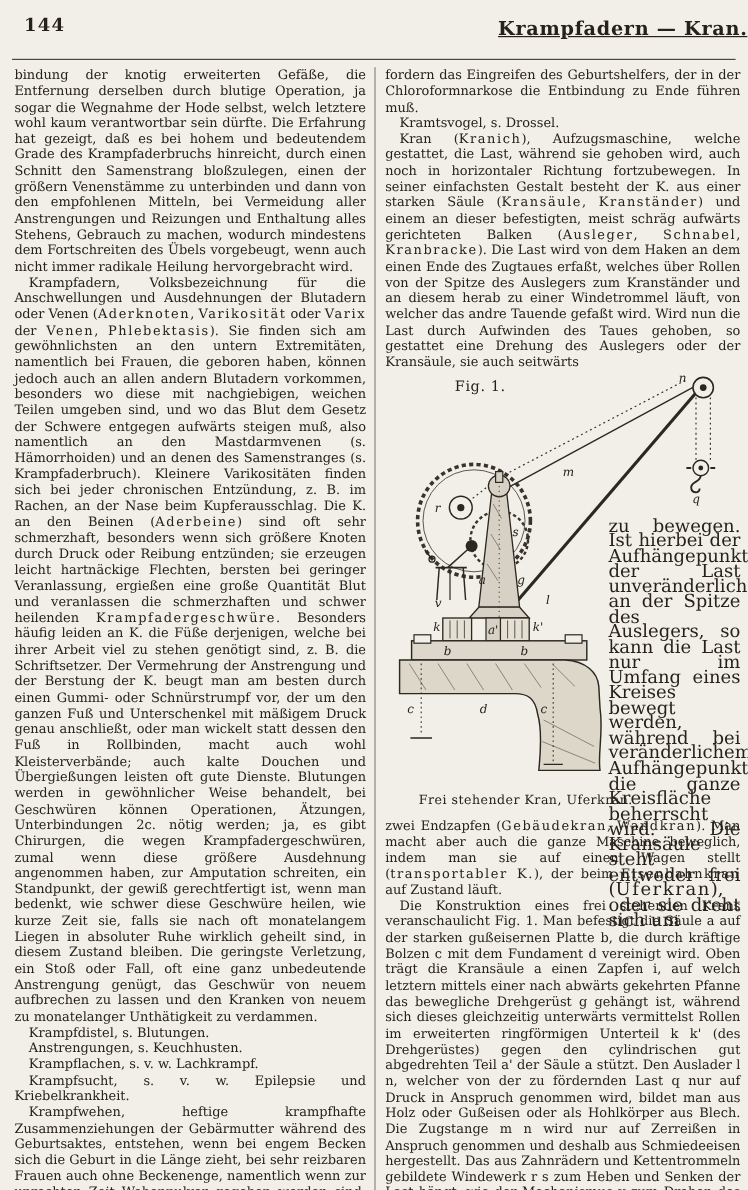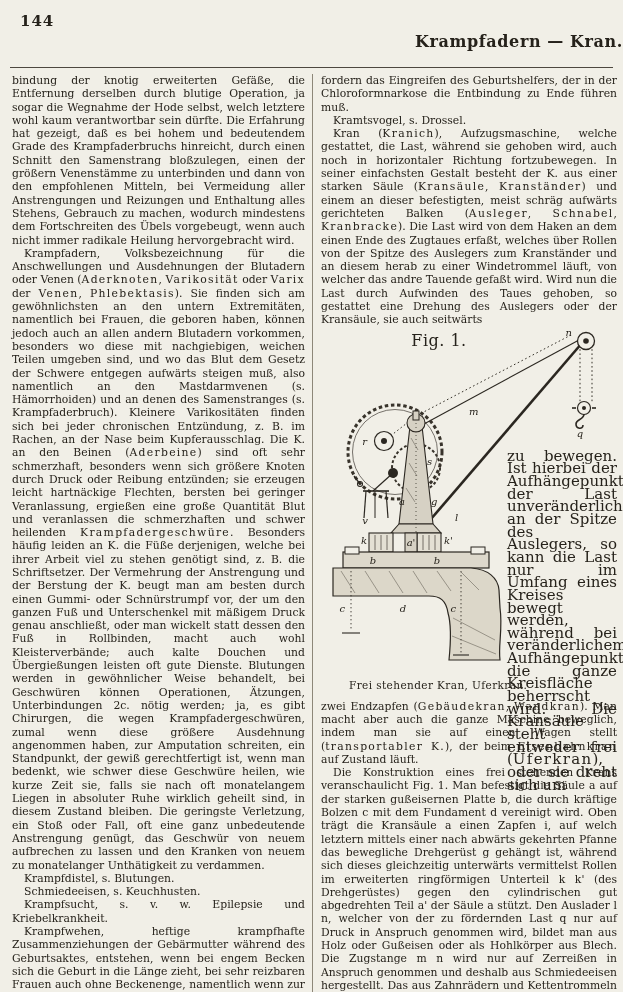--- a/index.html
+++ b/index.html
@@ -2,34 +2,34 @@
 <html><head>
 <meta charset="utf-8">
 <style>
   html,body{margin:0;padding:0;}
   body{
     width:623px;height:992px;overflow:hidden;
     background:#f1efe7;
     color:#26221b;
     font-family:"DejaVu Serif", serif;
   }
-  .page-header{position:relative;height:32px;padding-top:32px;}
+  .page-header{position:relative;height:32px;padding-top:14px;text-decoration:underline;}
   .page-number{position:absolute;left:20px;top:12px;font-size:15px;font-weight:bold;letter-spacing:1px;}
   .page-title{text-align:right;font-size:16px;font-weight:bold;letter-spacing:0.6px;}
   .header-rule{border:none;border-top:1.4px solid #4d4840;margin:3px 10px 0 10px;}
   .cols{display:flex;padding:6px 6px 0 12px;}
   .col{font-size:10.8px;line-height:13.3px;text-align:justify;}
   .col-left{width:293px;padding-right:7px;border-right:1px solid #8d8779;}
   .col-right{width:296px;padding-left:8px;}
   p.para{margin:0;}
   p.para.ind{text-indent:12px;}
   .hw{font-weight:normal;}
   .sp{letter-spacing:1.3px;}
   .fig-wrap{position:relative;height:372px;margin-top:1px;}
-  .fig-label{position:absolute;top:6px;left:58px;width:120px;text-align:center;font-size:16px;letter-spacing:0.5px;}
+  .fig-label{position:absolute;top:6px;left:58px;width:120px;text-align:left;font-size:12px;letter-spacing:0.5px;}
   .fig-svg{position:absolute;top:0;left:0;}
   .fig-side{position:absolute;top:122px;right:0;width:110px;font-size:15px;line-height:12.65px;text-align:justify;}
   .fig-caption{position:absolute;top:351px;left:10px;font-size:10.5px;letter-spacing:0.4px;white-space:nowrap;margin-left:18px;}
   .fig-letter{font-family:"DejaVu Serif",serif;font-style:italic;font-size:10px;fill:#26221b;}
   svg line,svg path,svg circle,svg rect,svg polyline{vector-effect:none;}
 </style>
 </head>
 <body>
 
 <div class="page-header">
@@ -37,21 +37,22 @@
   <div class="page-title">Krampfadern — Kran.</div>
 </div>
 <hr class="header-rule">
 
 <div class="cols">
 
   <div class="col col-left">
       <p class="para"><span>bindung der knotig erweiterten Gefäße, die Entfernung derselben durch blutige Operation, ja sogar die Wegnahme der Hode selbst, welch letztere wohl kaum verantwortbar sein dürfte. Die Erfahrung hat gezeigt, daß es bei hohem und bedeutendem Grade des Krampfaderbruchs hinreicht, durch einen Schnitt den Samenstrang bloßzulegen, einen der größern Venenstämme zu unterbinden und dann von den empfohlenen Mitteln, bei Vermeidung aller Anstrengungen und Reizungen und Enthaltung alles Stehens, Gebrauch zu machen, wodurch mindestens dem Fortschreiten des Übels vorgebeugt, wenn auch nicht immer radikale Heilung hervorgebracht wird.</span></p>
       <p class="para ind"><span class="hw">Krampfadern,</span><span> Volksbezeichnung für die Anschwellungen und Ausdehnungen der Blutadern oder Venen (</span><span class="sp">Aderknoten</span><span>, </span><span class="sp">Varikosität</span><span> oder </span><span class="sp">Varix</span><span> der </span><span class="sp">Venen</span><span>, </span><span class="sp">Phlebektasis</span><span>). Sie finden sich am gewöhnlichsten an den untern Extremitäten, namentlich bei Frauen, die geboren haben, können jedoch auch an allen andern Blutadern vorkommen, besonders wo diese mit nachgiebigen, weichen Teilen umgeben sind, und wo das Blut dem Gesetz der Schwere entgegen aufwärts steigen muß, also namentlich an den Mastdarmvenen (s. Hämorrhoiden) und an denen des Samenstranges (s. Krampfaderbruch). Kleinere Varikositäten finden sich bei jeder chronischen Entzündung, z. B. im Rachen, an der Nase beim Kupferausschlag. Die K. an den Beinen (</span><span class="sp">Aderbeine</span><span>) sind oft sehr schmerzhaft, besonders wenn sich größere Knoten durch Druck oder Reibung entzünden; sie erzeugen leicht hartnäckige Flechten, bersten bei geringer Veranlassung, ergießen eine große Quantität Blut und veranlassen die schmerzhaften und schwer heilenden </span><span class="sp">Krampfadergeschwüre</span><span>. Besonders häufig leiden an K. die Füße derjenigen, welche bei ihrer Arbeit viel zu stehen genötigt sind, z. B. die Schriftsetzer. Der Vermehrung der Anstrengung und der Berstung der K. beugt man am besten durch einen Gummi- oder Schnürstrumpf vor, der um den ganzen Fuß und Unterschenkel mit mäßigem Druck genau anschließt, oder man wickelt statt dessen den Fuß in Rollbinden, macht auch wohl Kleisterverbände; auch kalte Douchen und Übergießungen leisten oft gute Dienste. Blutungen werden in gewöhnlicher Weise behandelt, bei Geschwüren können Operationen, Ätzungen, Unterbindungen 2c. nötig werden; ja, es gibt Chirurgen, die wegen Krampfadergeschwüren, zumal wenn diese größere Ausdehnung angenommen haben, zur Amputation schreiten, ein Standpunkt, der gewiß gerechtfertigt ist, wenn man bedenkt, wie schwer diese Geschwüre heilen, wie kurze Zeit sie, falls sie nach oft monatelangem Liegen in absoluter Ruhe wirklich geheilt sind, in diesem Zustand bleiben. Die geringste Verletzung, ein Stoß oder Fall, oft eine ganz unbedeutende Anstrengung genügt, das Geschwür von neuem aufbrechen zu lassen und den Kranken von neuem zu monatelanger Unthätigkeit zu verdammen.</span></p>
       <p class="para ind"><span class="hw">Krampfdistel,</span><span> s. Blutungen.</span></p>
-      <p class="para ind"><span class="hw">Schmiedeeisen,</span><span> s. Keuchhusten.</span></p>
+      <p class="para ind"><span class="hw">Anstrengungen,</span><span> s. Keuchhusten.</span></p>
+      <p class="para ind"><span class="hw">Krampflachen,</span><span> s. v. w. Lachkrampf.</span></p>
       <p class="para ind"><span class="hw">Krampfsucht,</span><span> s. v. w. Epilepsie und Kriebelkrankheit.</span></p>
       <p class="para ind"><span class="hw">Krampfwehen,</span><span> heftige krampfhafte Zusammenziehungen der Gebärmutter während des Geburtsaktes, entstehen, wenn bei engem Becken sich die Geburt in die Länge zieht, bei sehr reizbaren Frauen auch ohne Beckenenge, namentlich wenn zur unrechten Zeit Wehenpulver gegeben worden sind. Die K. er-</span></p>
     </div>
 
   <div class="col col-right">
     <div>
         <p class="para"><span>fordern das Eingreifen des Geburtshelfers, der in der Chloroformnarkose die Entbindung zu Ende führen muß.</span></p>
         <p class="para ind"><span class="hw">Kramtsvogel,</span><span> s. Drossel.</span></p>
         <p class="para ind"><span class="hw">Kran</span><span> (</span><span class="sp">Kranich</span><span>), Aufzugsmaschine, welche gestattet, die Last, während sie gehoben wird, auch noch in horizontaler Richtung fortzubewegen. In seiner einfachsten Gestalt besteht der K. aus einer starken Säule (</span><span class="sp">Kransäule</span><span>, </span><span class="sp">Kranständer</span><span>) und einem an dieser befestigten, meist schräg aufwärts gerichteten Balken (</span><span class="sp">Ausleger</span><span>, </span><span class="sp">Schnabel</span><span>, </span><span class="sp">Kranbracke</span><span>). Die Last wird von dem Haken an dem einen Ende des Zugtaues erfaßt, welches über Rollen von der Spitze des Auslegers zum Kranständer und an diesem herab zu einer Windetrommel läuft, von welcher das andre Tauende gefaßt wird. Wird nun die Last durch Aufwinden des Taues gehoben, so gestattet eine Drehung des Auslegers oder der Kransäule, sie auch seitwärts</span></p>
       </div>

